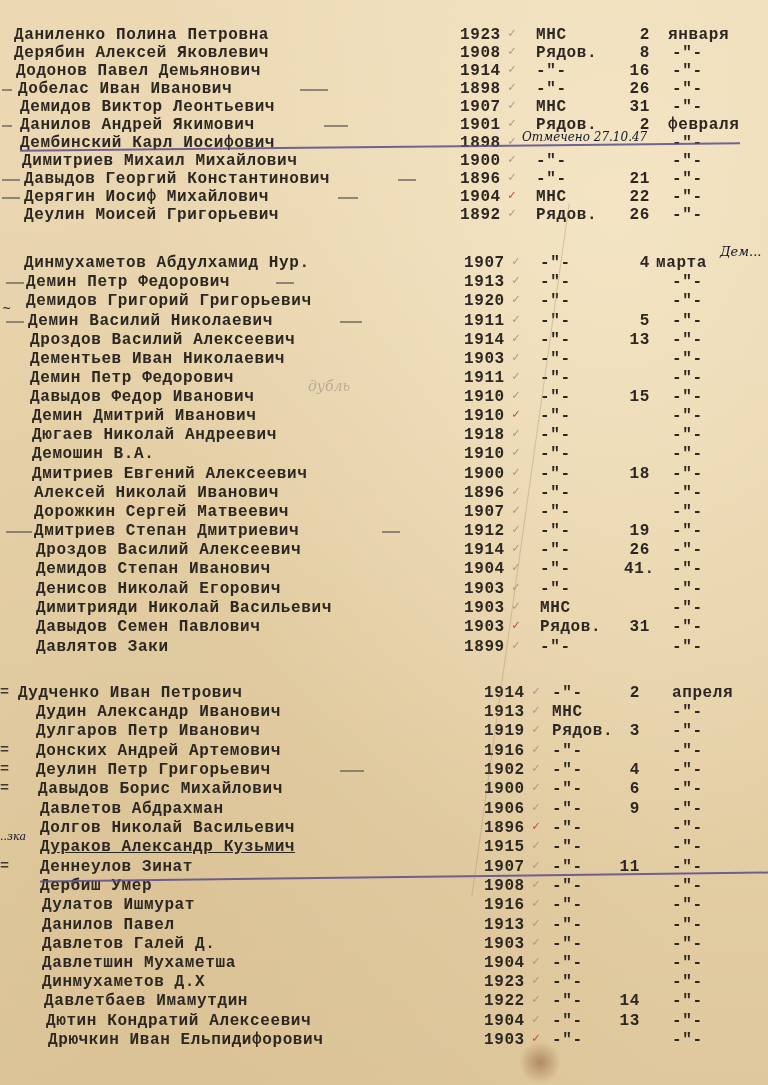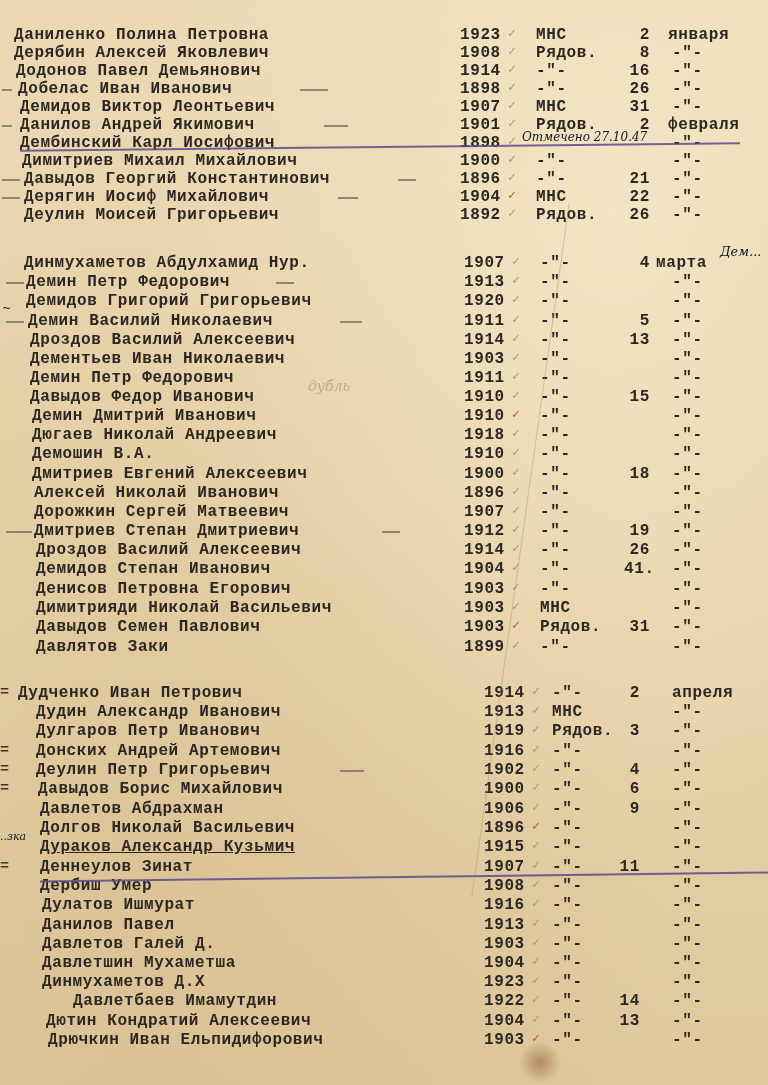--- a/index.html
+++ b/index.html
@@ -83,41 +83,41 @@
     <div class="row" style="top: 388px;"><span class="name" style="left: 30px;">Давыдов Федор Иванович</span><span class="year" style="left: 464px;">1910</span><span class="check" style="left: 512px;">✓</span><span class="rank" style="left: 540px;">-"-</span><span class="day" style="left: 624px;">15</span><span class="month" style="left: 672px;">-"-</span></div>
     <div class="row" style="top: 407px;"><span class="name" style="left: 32px;">Демин Дмитрий Иванович</span><span class="year" style="left: 464px;">1910</span><span class="check red" style="left: 512px;">✓</span><span class="rank" style="left: 540px;">-"-</span><span class="day" style="left: 624px;"></span><span class="month" style="left: 672px;">-"-</span></div>
     <div class="row" style="top: 426px;"><span class="name" style="left: 32px;">Дюгаев Николай Андреевич</span><span class="year" style="left: 464px;">1918</span><span class="check" style="left: 512px;">✓</span><span class="rank" style="left: 540px;">-"-</span><span class="day" style="left: 624px;"></span><span class="month" style="left: 672px;">-"-</span></div>
     <div class="row" style="top: 445px;"><span class="name" style="left: 32px;">Демошин В.А.</span><span class="year" style="left: 464px;">1910</span><span class="check" style="left: 512px;">✓</span><span class="rank" style="left: 540px;">-"-</span><span class="day" style="left: 624px;"></span><span class="month" style="left: 672px;">-"-</span></div>
     <div class="row" style="top: 465px;"><span class="name" style="left: 32px;">Дмитриев Евгений Алексеевич</span><span class="year" style="left: 464px;">1900</span><span class="check" style="left: 512px;">✓</span><span class="rank" style="left: 540px;">-"-</span><span class="day" style="left: 624px;">18</span><span class="month" style="left: 672px;">-"-</span></div>
     <div class="row" style="top: 484px;"><span class="name" style="left: 34px;">Алексей Николай Иванович</span><span class="year" style="left: 464px;">1896</span><span class="check" style="left: 512px;">✓</span><span class="rank" style="left: 540px;">-"-</span><span class="day" style="left: 624px;"></span><span class="month" style="left: 672px;">-"-</span></div>
     <div class="row" style="top: 503px;"><span class="name" style="left: 34px;">Дорожкин Сергей Матвеевич</span><span class="year" style="left: 464px;">1907</span><span class="check" style="left: 512px;">✓</span><span class="rank" style="left: 540px;">-"-</span><span class="day" style="left: 624px;"></span><span class="month" style="left: 672px;">-"-</span></div>
     <div class="row" style="top: 522px;"><span class="name" style="left: 34px;">Дмитриев Степан Дмитриевич</span><span class="year" style="left: 464px;">1912</span><span class="check" style="left: 512px;">✓</span><span class="rank" style="left: 540px;">-"-</span><span class="day" style="left: 624px;">19</span><span class="month" style="left: 672px;">-"-</span><div class="dash-left" style="left: 6px; width: 26px;"></div><div class="dash-right" style="left: 382px; width: 18px;"></div></div>
     <div class="row" style="top: 541px;"><span class="name" style="left: 36px;">Дроздов Василий Алексеевич</span><span class="year" style="left: 464px;">1914</span><span class="check" style="left: 512px;">✓</span><span class="rank" style="left: 540px;">-"-</span><span class="day" style="left: 624px;">26</span><span class="month" style="left: 672px;">-"-</span></div>
     <div class="row" style="top: 560px;"><span class="name" style="left: 36px;">Демидов Степан Иванович</span><span class="year" style="left: 464px;">1904</span><span class="check" style="left: 512px;">✓</span><span class="rank" style="left: 540px;">-"-</span><span class="day" style="left: 624px;">41.</span><span class="month" style="left: 672px;">-"-</span></div>
-    <div class="row" style="top: 580px;"><span class="name" style="left: 36px;">Денисов Петровна Егорович</span><span class="year" style="left: 464px;">1903</span><span class="check" style="left: 512px;">✓</span><span class="rank" style="left: 540px;">-"-</span><span class="day" style="left: 624px;"></span><span class="month" style="left: 672px;">-"-</span></div>
+    <div class="row" style="top: 580px;"><span class="name" style="left: 36px;">Денисов Николай Егорович</span><span class="year" style="left: 464px;">1903</span><span class="check" style="left: 512px;">✓</span><span class="rank" style="left: 540px;">-"-</span><span class="day" style="left: 624px;"></span><span class="month" style="left: 672px;">-"-</span></div>
     <div class="row" style="top: 599px;"><span class="name" style="left: 36px;">Димитрияди Николай Васильевич</span><span class="year" style="left: 464px;">1903</span><span class="check" style="left: 512px;">✓</span><span class="rank" style="left: 540px;">МНС</span><span class="day" style="left: 624px;"></span><span class="month" style="left: 672px;">-"-</span></div>
     <div class="row" style="top: 618px;"><span class="name" style="left: 36px;">Давыдов Семен Павлович</span><span class="year" style="left: 464px;">1903</span><span class="check red" style="left: 512px;">✓</span><span class="rank" style="left: 540px;">Рядов.</span><span class="day" style="left: 624px;">31</span><span class="month" style="left: 672px;">-"-</span></div>
     <div class="row" style="top: 638px;"><span class="name" style="left: 36px;">Давлятов Заки</span><span class="year" style="left: 464px;">1899</span><span class="check" style="left: 512px;">✓</span><span class="rank" style="left: 540px;">-"-</span><span class="day" style="left: 624px;"></span><span class="month" style="left: 672px;">-"-</span></div>
     <div class="row" style="top: 684px;"><span class="name" style="left: 18px;">Дудченко Иван Петрович</span><span class="year" style="left: 484px;">1914</span><span class="check" style="left: 532px;">✓</span><span class="rank" style="left: 552px;">-"-</span><span class="day" style="left: 614px;">2</span><span class="month" style="left: 672px;">апреля</span><span class="equals">=</span></div>
     <div class="row" style="top: 703px;"><span class="name" style="left: 36px;">Дудин Александр Иванович</span><span class="year" style="left: 484px;">1913</span><span class="check" style="left: 532px;">✓</span><span class="rank" style="left: 552px;">МНС</span><span class="day" style="left: 614px;"></span><span class="month" style="left: 672px;">-"-</span></div>
     <div class="row" style="top: 722px;"><span class="name" style="left: 36px;">Дулгаров Петр Иванович</span><span class="year" style="left: 484px;">1919</span><span class="check" style="left: 532px;">✓</span><span class="rank" style="left: 552px;">Рядов.</span><span class="day" style="left: 614px;">3</span><span class="month" style="left: 672px;">-"-</span></div>
     <div class="row" style="top: 742px;"><span class="name" style="left: 36px;">Донских Андрей Артемович</span><span class="year" style="left: 484px;">1916</span><span class="check" style="left: 532px;">✓</span><span class="rank" style="left: 552px;">-"-</span><span class="day" style="left: 614px;"></span><span class="month" style="left: 672px;">-"-</span><span class="equals">=</span></div>
     <div class="row" style="top: 761px;"><span class="name" style="left: 36px;">Деулин Петр Григорьевич</span><span class="year" style="left: 484px;">1902</span><span class="check" style="left: 532px;">✓</span><span class="rank" style="left: 552px;">-"-</span><span class="day" style="left: 614px;">4</span><span class="month" style="left: 672px;">-"-</span><div class="dash-right" style="left: 340px; width: 24px;"></div><span class="equals">=</span></div>
     <div class="row" style="top: 780px;"><span class="name" style="left: 38px;">Давыдов Борис Михайлович</span><span class="year" style="left: 484px;">1900</span><span class="check" style="left: 532px;">✓</span><span class="rank" style="left: 552px;">-"-</span><span class="day" style="left: 614px;">6</span><span class="month" style="left: 672px;">-"-</span><span class="equals">=</span></div>
     <div class="row" style="top: 800px;"><span class="name" style="left: 40px;">Давлетов Абдрахман</span><span class="year" style="left: 484px;">1906</span><span class="check" style="left: 532px;">✓</span><span class="rank" style="left: 552px;">-"-</span><span class="day" style="left: 614px;">9</span><span class="month" style="left: 672px;">-"-</span></div>
     <div class="row" style="top: 819px;"><span class="name" style="left: 40px;">Долгов Николай Васильевич</span><span class="year" style="left: 484px;">1896</span><span class="check red" style="left: 532px;">✓</span><span class="rank" style="left: 552px;">-"-</span><span class="day" style="left: 614px;"></span><span class="month" style="left: 672px;">-"-</span></div>
     <div class="row" style="top: 838px;"><span class="name" style="left: 40px; text-decoration: underline;">Дураков Александр Кузьмич</span><span class="year" style="left: 484px;">1915</span><span class="check" style="left: 532px;">✓</span><span class="rank" style="left: 552px;">-"-</span><span class="day" style="left: 614px;"></span><span class="month" style="left: 672px;">-"-</span></div>
     <div class="row" style="top: 858px;"><span class="name" style="left: 40px;">Деннеулов Зинат</span><span class="year" style="left: 484px;">1907</span><span class="check" style="left: 532px;">✓</span><span class="rank" style="left: 552px;">-"-</span><span class="day" style="left: 614px;">11</span><span class="month" style="left: 672px;">-"-</span><span class="equals">=</span></div>
     <div class="row" style="top: 877px;"><span class="name" style="left: 40px;">Дербиш Умер</span><span class="year" style="left: 484px;">1908</span><span class="check" style="left: 532px;">✓</span><span class="rank" style="left: 552px;">-"-</span><span class="day" style="left: 614px;"></span><span class="month" style="left: 672px;">-"-</span></div>
     <div class="row" style="top: 896px;"><span class="name" style="left: 42px;">Дулатов Ишмурат</span><span class="year" style="left: 484px;">1916</span><span class="check" style="left: 532px;">✓</span><span class="rank" style="left: 552px;">-"-</span><span class="day" style="left: 614px;"></span><span class="month" style="left: 672px;">-"-</span></div>
     <div class="row" style="top: 916px;"><span class="name" style="left: 42px;">Данилов Павел</span><span class="year" style="left: 484px;">1913</span><span class="check" style="left: 532px;">✓</span><span class="rank" style="left: 552px;">-"-</span><span class="day" style="left: 614px;"></span><span class="month" style="left: 672px;">-"-</span></div>
     <div class="row" style="top: 935px;"><span class="name" style="left: 42px;">Давлетов Галей Д.</span><span class="year" style="left: 484px;">1903</span><span class="check" style="left: 532px;">✓</span><span class="rank" style="left: 552px;">-"-</span><span class="day" style="left: 614px;"></span><span class="month" style="left: 672px;">-"-</span></div>
     <div class="row" style="top: 954px;"><span class="name" style="left: 42px;">Давлетшин Мухаметша</span><span class="year" style="left: 484px;">1904</span><span class="check" style="left: 532px;">✓</span><span class="rank" style="left: 552px;">-"-</span><span class="day" style="left: 614px;"></span><span class="month" style="left: 672px;">-"-</span></div>
     <div class="row" style="top: 973px;"><span class="name" style="left: 42px;">Динмухаметов Д.Х</span><span class="year" style="left: 484px;">1923</span><span class="check" style="left: 532px;">✓</span><span class="rank" style="left: 552px;">-"-</span><span class="day" style="left: 614px;"></span><span class="month" style="left: 672px;">-"-</span></div>
-    <div class="row" style="top: 992px;"><span class="name" style="left: 44px; margin-left: 29px;">Давлетбаев Имамутдин</span><span class="year" style="left: 484px;">1922</span><span class="check" style="left: 532px;">✓</span><span class="rank" style="left: 552px;">-"-</span><span class="day" style="left: 614px;">14</span><span class="month" style="left: 672px;">-"-</span></div>
+    <div class="row" style="top: 992px;"><span class="name" style="left: 44px;">Давлетбаев Имамутдин</span><span class="year" style="left: 484px;">1922</span><span class="check" style="left: 532px;">✓</span><span class="rank" style="left: 552px;">-"-</span><span class="day" style="left: 614px;">14</span><span class="month" style="left: 672px;">-"-</span></div>
     <div class="row" style="top: 1012px;"><span class="name" style="left: 46px;">Дютин Кондратий Алексеевич</span><span class="year" style="left: 484px;">1904</span><span class="check" style="left: 532px;">✓</span><span class="rank" style="left: 552px;">-"-</span><span class="day" style="left: 614px;">13</span><span class="month" style="left: 672px;">-"-</span></div>
     <div class="row" style="top: 1031px;"><span class="name" style="left: 48px;">Дрючкин Иван Ельпидифорович</span><span class="year" style="left: 484px;">1903</span><span class="check red" style="left: 532px;">✓</span><span class="rank" style="left: 552px;">-"-</span><span class="day" style="left: 614px;"></span><span class="month" style="left: 672px;">-"-</span></div>
     <div class="strike" style="left: 20px; top: 146px; width: 720px; transform: rotate(-0.6deg);"></div>
     <span class="hand" style="left: 522px; top: 130px; font-size: 12px;">Отмечено 27.10.47</span>
     <span class="hand" style="left: 720px; top: 244px; font-size: 13px;">Дем...</span>
     <span class="pencil" style="left: 308px; top: 378px; font-size: 14px;">дубль</span>
     <span class="hand" style="left: 0px; top: 830px; font-size: 11px;">..зка</span>
     <span class="hand" style="left: 2px; top: 302px; font-size: 11px;">~</span>
     <div class="strike" style="left: 40px; top: 876px; width: 728px; transform: rotate(-0.7deg);"></div>
   </div>

